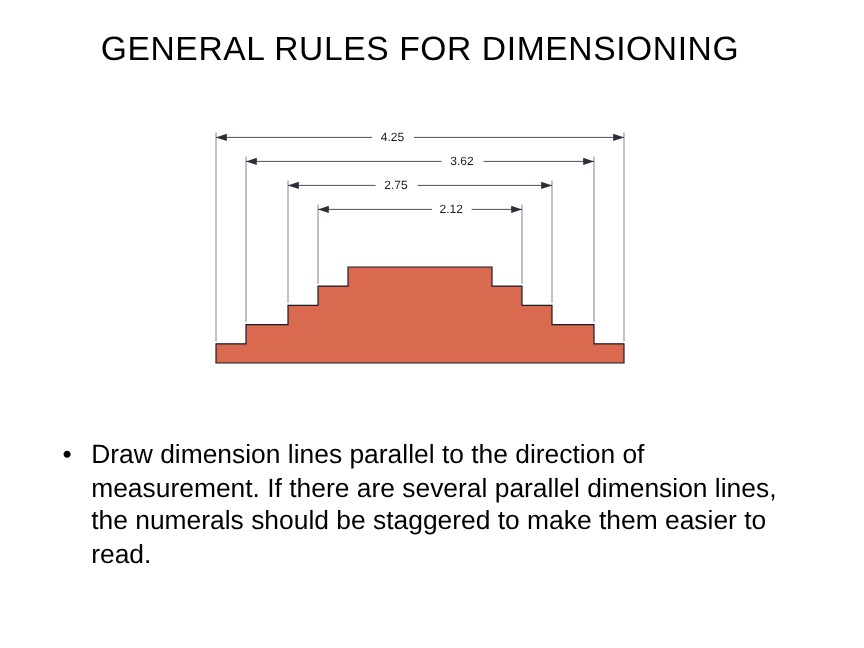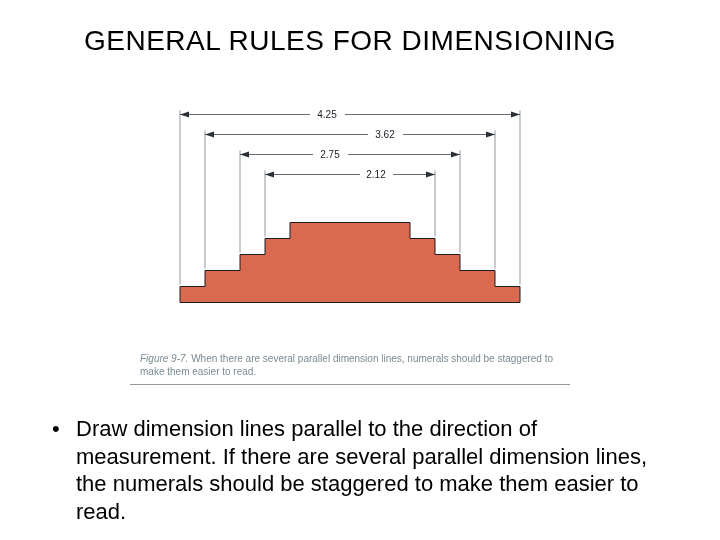--- a/index.html
+++ b/index.html
@@ -134,22 +134,16 @@
       <g>
         <line class="dim-line" x1="130" y1="82" x2="225" y2="82"></line>
         <line class="dim-line" x1="258" y1="82" x2="300" y2="82"></line>
         <path class="arrow" d="M130 82 l9 -3 v6 z"></path>
         <path class="arrow" d="M300 82 l-9 -3 v6 z"></path>
         <text class="dim-text" x="241" y="85">2.12</text>
       </g>
     </g>
   </svg>
 
-  <div class="caption-wrap">
-    <div class="caption">
-      <em>Figure 9-7.</em>
-      <span>When there are several parallel dimension lines, numerals should be staggered to make them easier to read.</span>
-    </div>
-  </div>
 
   <div class="bullet">Draw dimension lines parallel to the direction of measurement. If there are several parallel dimension lines, the numerals should be staggered to make them easier to read.</div>
 
 </div>
 
 </body></html>

